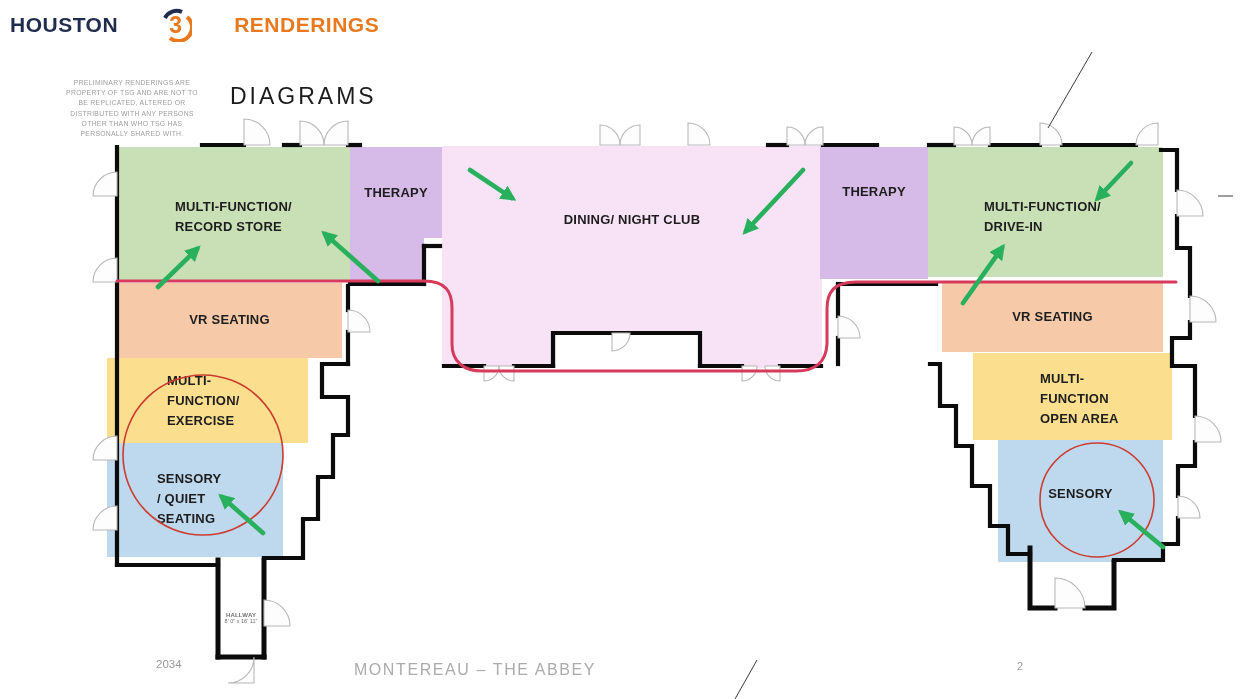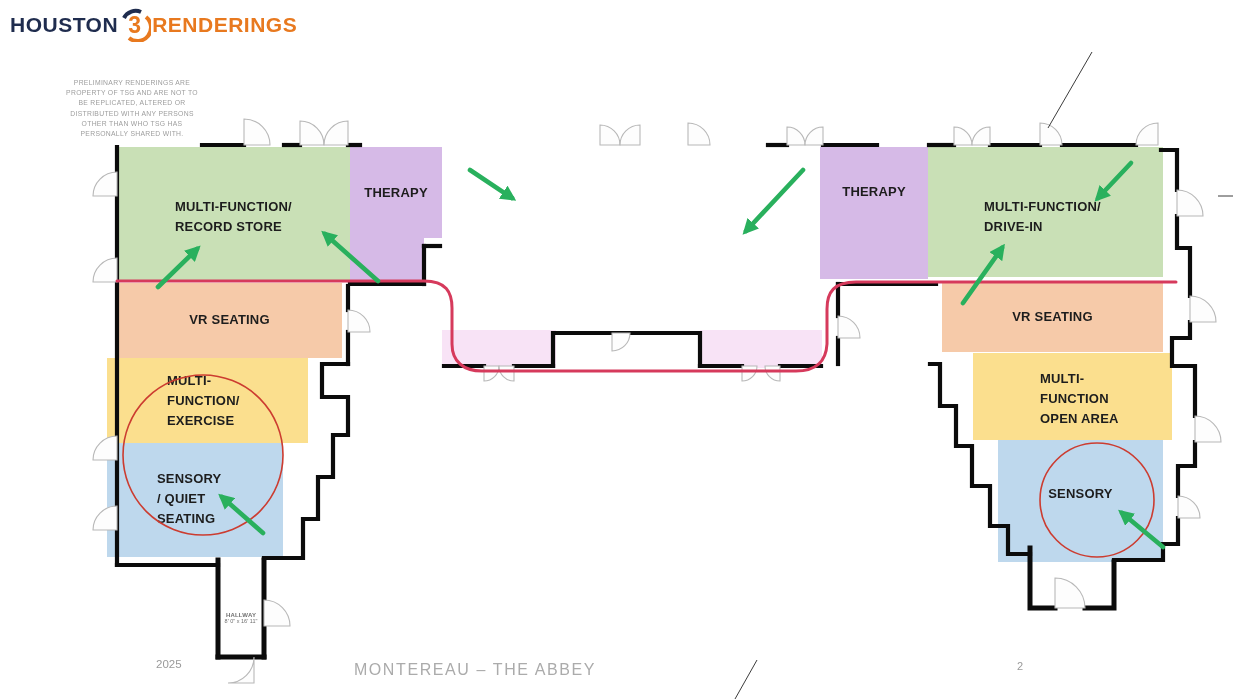--- a/index.html
+++ b/index.html
@@ -1,21 +1,21 @@
 <!DOCTYPE html>
 <html style="--arrow: #29b05d; --path: #d63a5c; --circle: #cc3c30; --navy: #1f2c4e; --orange: #e8791f;"><head>
 <meta charset="utf-8">
 <style>
   html,body{margin:0;padding:0;background:#fff;}
   .canvas{position:relative;width:1250px;height:699px;background:#fff;overflow:hidden;
           font-family:"Liberation Sans",sans-serif;}
 
   
   .logo{position:absolute;left:10px;top:8px;display:flex;align-items:center;
-        font-weight:bold;font-size:21px;letter-spacing:.5px;white-space:nowrap;}
+        font-weight:bold;font-size:21px;letter-spacing:.5px;white-space:nowrap;gap:41px;}
   .logo .w1{color:var(--navy);}
   .logo .w2{color:var(--orange);}
   .logo-3{position:relative;width:32px;height:34px;display:inline-block;margin:0 1px;}
   .logo-3 svg{position:absolute;left:0;top:0;}
   .disclaimer{position:absolute;left:52px;top:78px;width:160px;margin:0;
               font-size:6.8px;line-height:1.5;letter-spacing:.3px;color:#9d9d9d;
               text-align:center;white-space:pre-line;}
   .title{position:absolute;left:230px;top:83px;margin:0;font-size:23px;font-weight:500;
          letter-spacing:3px;color:#1b1b1b;}
 
@@ -55,27 +55,31 @@
       </svg>
       </span>
       <span class="w2">RENDERINGS</span>
   </div>
   <p class="disclaimer">PRELIMINARY RENDERINGS ARE
 PROPERTY OF TSG AND ARE NOT TO
 BE REPLICATED, ALTERED OR
 DISTRIBUTED WITH ANY PERSONS
 OTHER THAN WHO TSG HAS
 PERSONALLY SHARED WITH.</p>
+  <h1 class="title">DIAGRAMS</h1>
 
   <div class="zone" style="left: 117px; top: 147px; width: 233px; height: 135px; background: rgb(201, 224, 182);">
     <span class="zlabel" style="left:58px;top:50px">MULTI-FUNCTION/
 RECORD STORE</span>
   </div>
   <div class="zone" style="left: 350px; top: 147px; width: 92px; height: 135px; background: rgb(214, 186, 231);">
     <span class="zlabel center" style="top:36px">THERAPY</span>
+  </div>
+  <div class="zone" style="left: 442px; top: 146px; width: 380px; height: 186px; background: rgb(248, 227, 246);">
+    <span class="zlabel center" style="top:64px">DINING/ NIGHT CLUB</span>
   </div>
   <div class="zone" style="left: 442px; top: 330px; width: 114px; height: 38px; background: rgb(248, 227, 246);"></div>
   <div class="zone" style="left: 700px; top: 330px; width: 122px; height: 38px; background: rgb(248, 227, 246);"></div>
   <div class="zone" style="left: 820px; top: 147px; width: 108px; height: 132px; background: rgb(214, 186, 231);">
     <span class="zlabel center" style="top:35px">THERAPY</span>
   </div>
   <div class="zone" style="left: 928px; top: 147px; width: 235px; height: 130px; background: rgb(201, 224, 182);">
     <span class="zlabel" style="left:56px;top:50px">MULTI-FUNCTION/
 DRIVE-IN</span>
   </div>
@@ -205,17 +209,17 @@
       <line x1="757" y1="660" x2="735" y2="699"></line>
       <line x1="1218" y1="196" x2="1233" y2="196"></line>
     </g>
   </svg>
 
   <div class="hallway">
     <div class="hname">HALLWAY</div>
     <div class="hdims">8' 0" x 16' 11"</div>
   </div>
 
-  <div class="footer-year">2025</div>
+  <div class="footer-year">2034</div>
   <div class="footer-project">MONTEREAU – THE ABBEY</div>
   <div class="footer-page">2</div>
 
 </div>
 
 </body></html>

